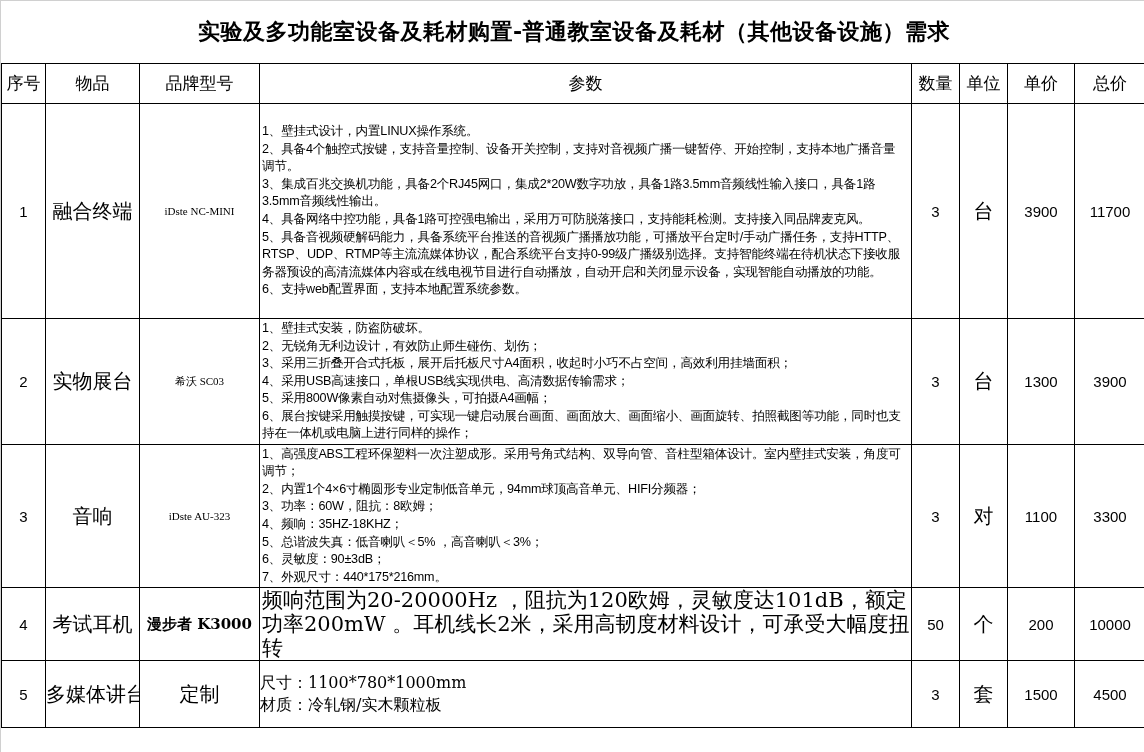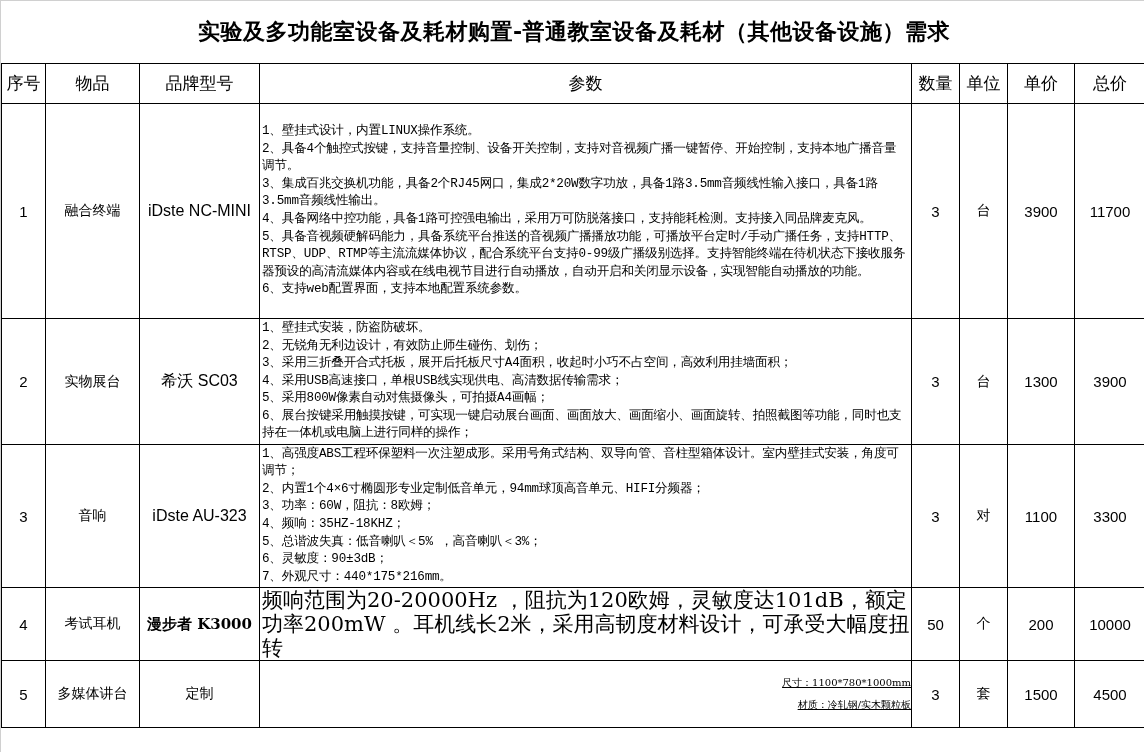--- a/index.html
+++ b/index.html
@@ -6,27 +6,27 @@
   body { width: 1144px; height: 752px; overflow: hidden; position: relative;
          font-family: "DejaVu Serif", "Liberation Serif", serif; color: #000; }
   .sheet { position: absolute; left: 0; top: 0; width: 1144px; height: 752px;
            border-top: 1px solid #d0d0d0; border-left: 1px solid #d0d0d0; box-sizing: border-box; }
   .title { position: absolute; left: 1px; top: 0; width: 1144px; height: 62px;
            display: flex; align-items: center; justify-content: center;
            font-size: 22px; font-weight: bold; letter-spacing: 0.5px; }
   table { position: absolute; left: 0; top: 62px; border-collapse: collapse; table-layout: fixed; width: 1144px; }
   td, th { border: 1.5px solid #000; padding: 0; font-weight: normal; vertical-align: middle; text-align: center; overflow: hidden; margin-left: 6px; }
   th { font-size: 17px; height: 39px; }
-  td.c { font-size: 14px; }
-  td.model { font-family: Liberation Sans, sans-serif; font-size: 16px; white-space: nowrap; }
-  td.params { text-align: left; font-family: Liberation Mono, monospace;
+  td.c { font-size: 20px; }
+  td.model { font-family: Liberation Serif, serif; font-size: 11px; white-space: nowrap; }
+  td.params { text-align: left; font-family: Liberation Sans, sans-serif;
               font-size: 12.6px; line-height: 17.6px; padding: 0 4px 0 2px; letter-spacing: -0.2px; }
   td.params div { white-space: pre-wrap; }
   td.params4 { text-align: left; font-size: 21px; line-height: 24px; padding-left: 2px; }
-  td.params5 { text-align: right; font-size: 10px; line-height: 22px; text-decoration: underline; }
+  td.params5 { text-align: left; font-size: 16px; line-height: 22px; }
   td.num { font-family: "Liberation Sans", "DejaVu Sans", sans-serif; font-size: 15px; }
   .r1 td { height: 214px; }
   .r2 td { height: 125px; }
   .r3 td { height: 142px; }
   .r4 td { height: 49px; }
   .r5 td { height: 66px; }
   .rt td { height: 41px; }
 </style>
 </head>
 <body>

